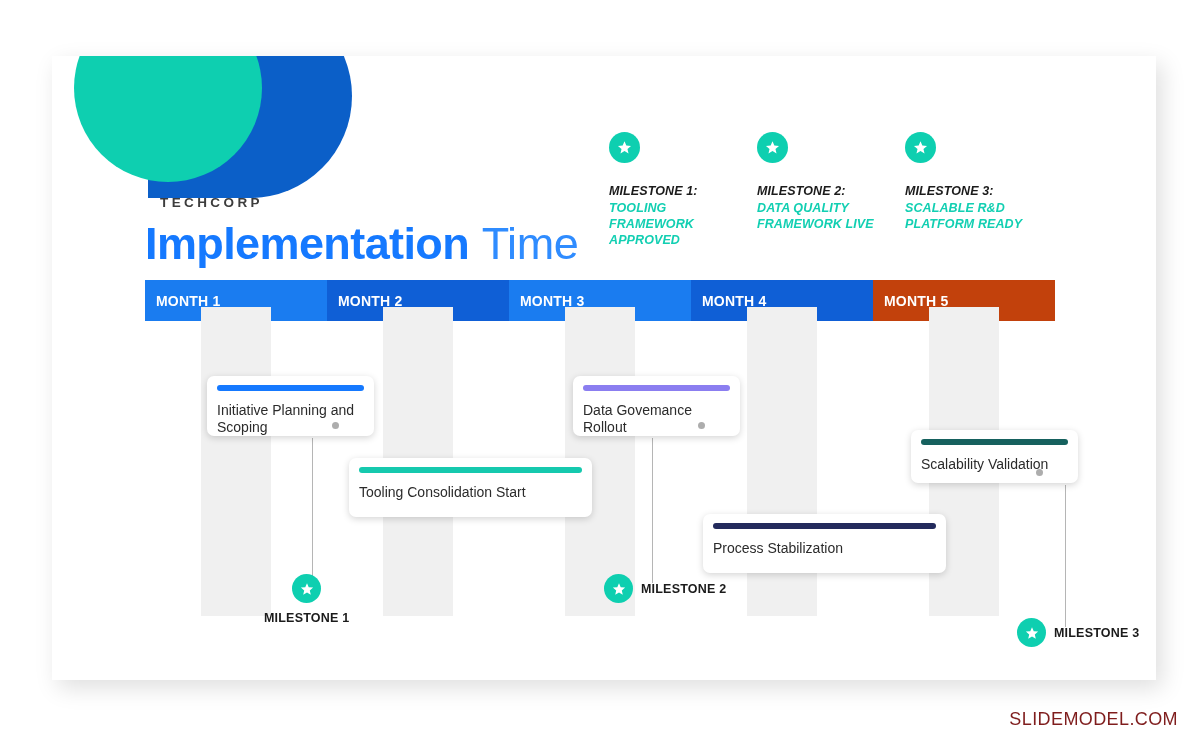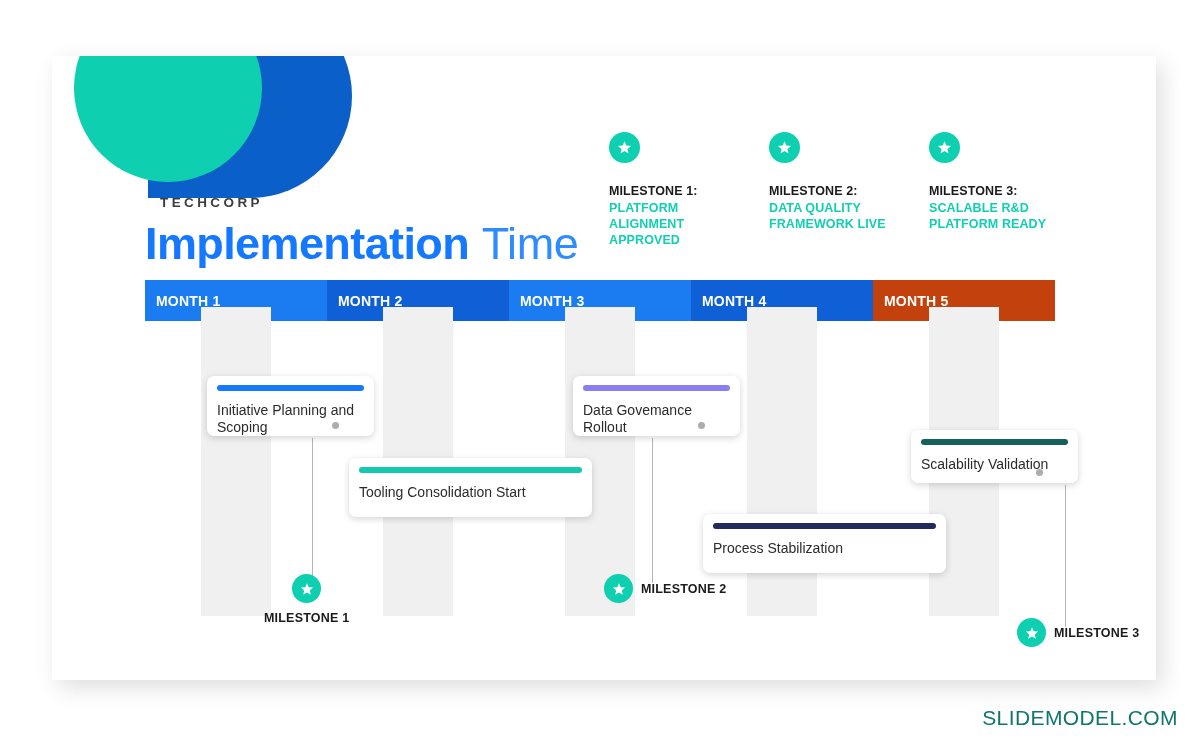--- a/index.html
+++ b/index.html
@@ -73,21 +73,22 @@
     font-weight: normal;
     color: #2f8cff;
     letter-spacing: -0.4px;
   }
 
   
   .legend {
     position: absolute;
     top: 76px;
     display: flex;
-    gap: 12px;
+    gap: 0px;
+    font-style: italic;
   }
   .legend-item { width: 148px; }
   .legend-star {
     width: 31px; height: 31px;
     border-radius: 50%;
     background: #0ecfb0;
     display: flex; align-items: center; justify-content: center;
     margin-bottom: 21px;
   }
   .legend-star svg { display:block; }
@@ -199,23 +200,23 @@
     color: #1b1b1b;
     letter-spacing: 0.2px;
     white-space: nowrap;
   }
 
   
   #watermark {
     position: absolute;
     right: 22px;
     bottom: 13px;
-    font-size: 21px;
+    font-size: 18px;
     letter-spacing: 0.4px;
-    color: #0f766e;
+    color: #7f1d1d;
   }
 </style>
 </head>
 <body>
 
 <div id="slide">
 
   <div class="deco-blue-inner"></div>
   <div class="deco-teal"></div>
 
@@ -226,21 +227,21 @@
   </div>
 
   <div class="legend" id="legend" style="left: 557px;">
       <div class="legend-item">
         <div class="legend-star">
           <svg width="17" height="17" viewBox="0 0 24 24" aria-hidden="true">
             <polygon fill="#ffffff" points="12,3.2 14.6,9.3 21.2,9.8 16.2,14.1 17.7,20.6 12,17.1 6.3,20.6 7.8,14.1 2.8,9.8 9.4,9.3"></polygon>
           </svg>
         </div>
         <div class="legend-head">MILESTONE 1:</div>
-        <div class="legend-sub">PLATFORM ALIGNMENT APPROVED</div>
+        <div class="legend-sub">TOOLING FRAMEWORK APPROVED</div>
       </div>
       <div class="legend-item">
         <div class="legend-star">
           <svg width="17" height="17" viewBox="0 0 24 24" aria-hidden="true">
             <polygon fill="#ffffff" points="12,3.2 14.6,9.3 21.2,9.8 16.2,14.1 17.7,20.6 12,17.1 6.3,20.6 7.8,14.1 2.8,9.8 9.4,9.3"></polygon>
           </svg>
         </div>
         <div class="legend-head">MILESTONE 2:</div>
         <div class="legend-sub">DATA QUALITY FRAMEWORK LIVE</div>
       </div>

